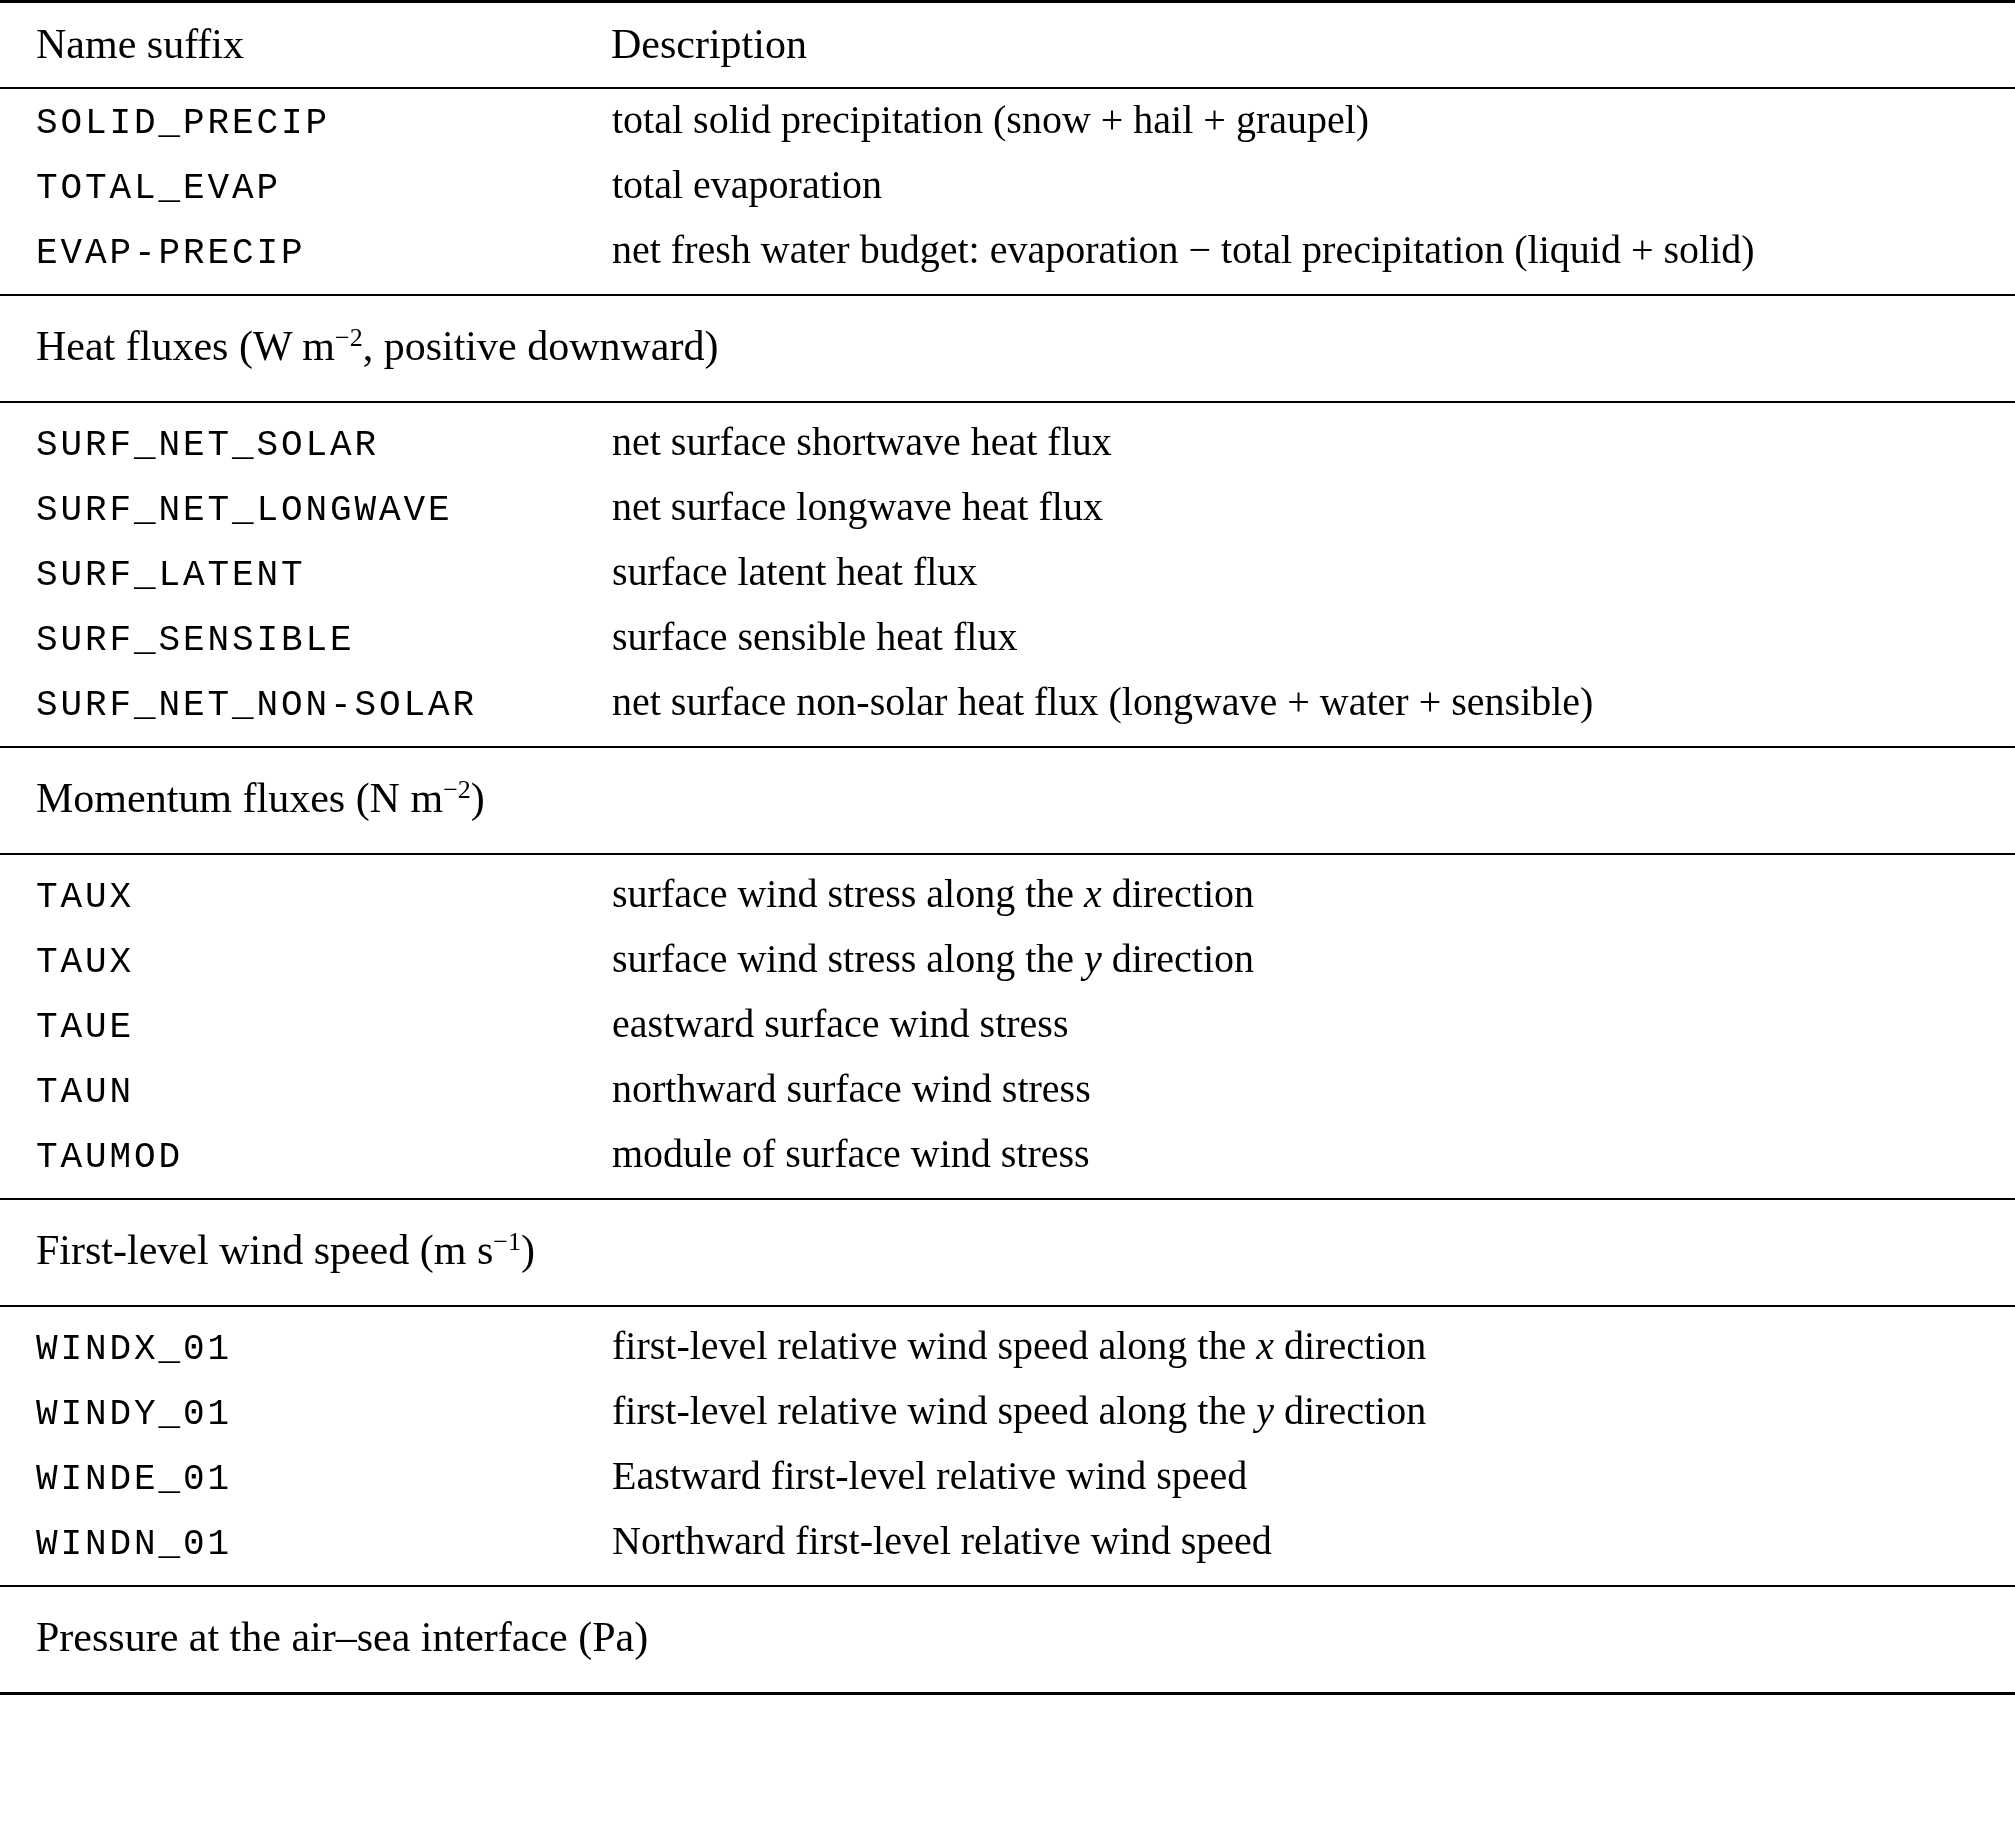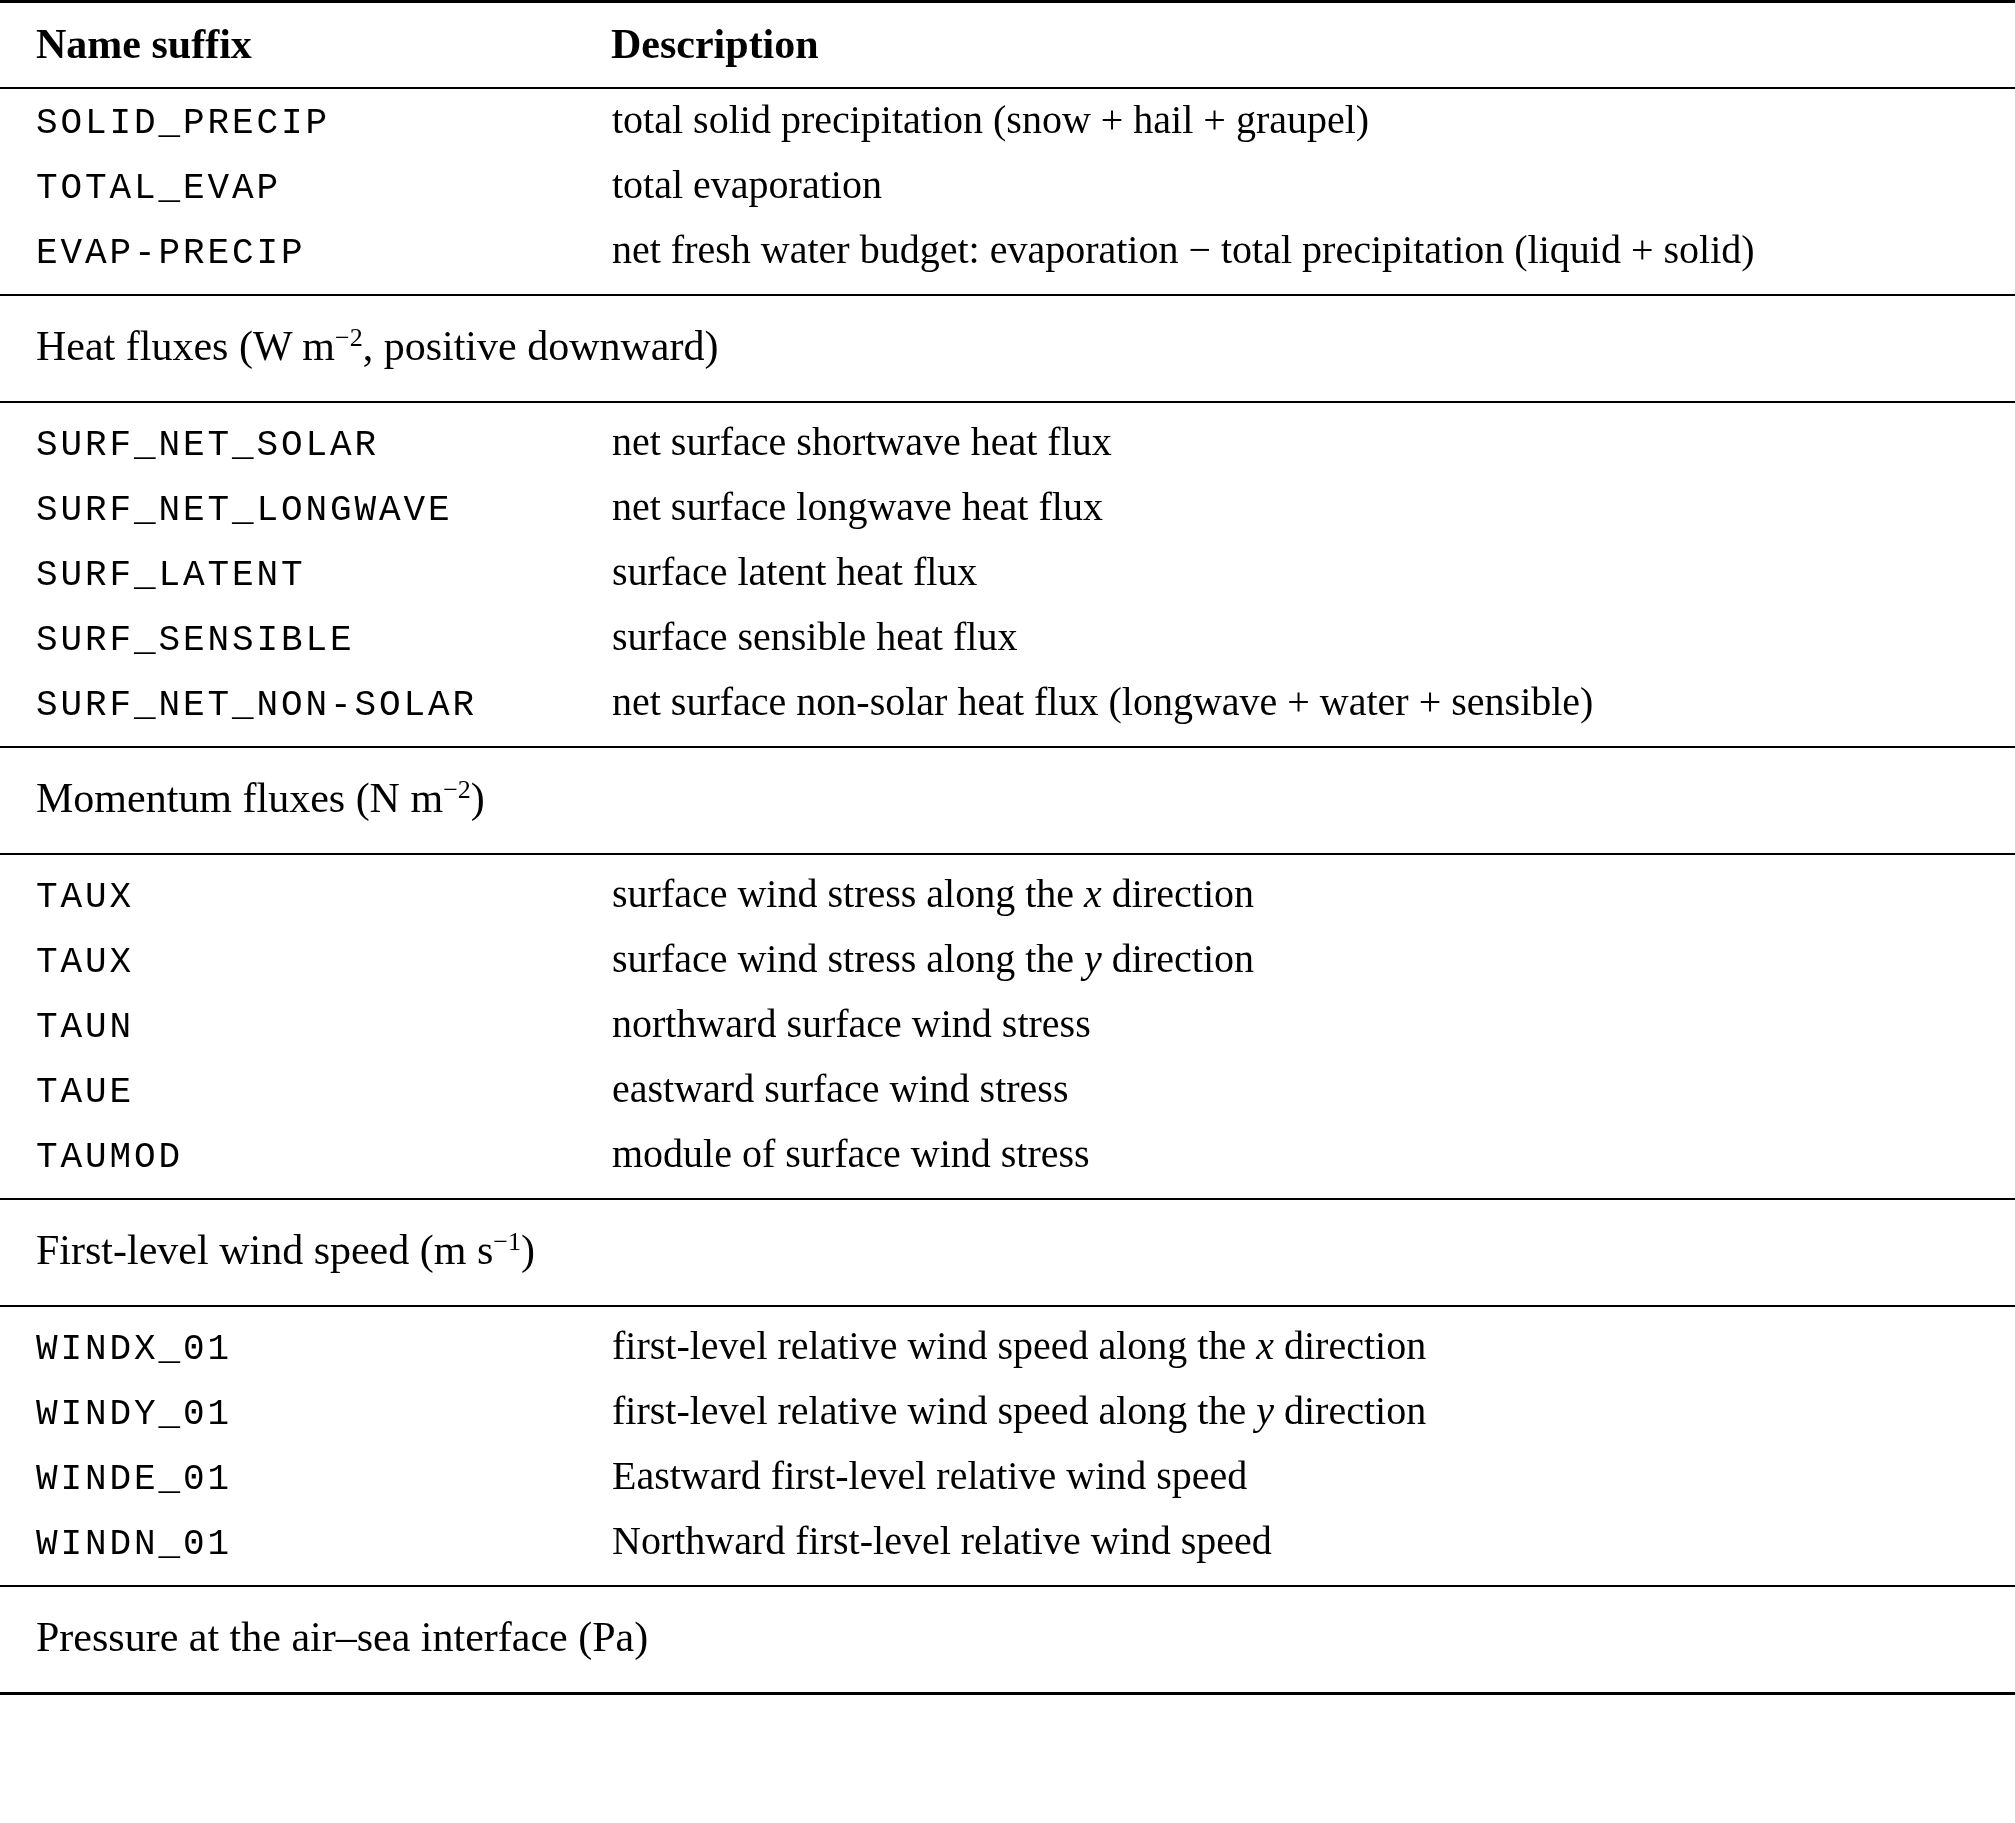--- a/index.html
+++ b/index.html
@@ -24,21 +24,21 @@
     table-layout: fixed;
     border-collapse: collapse;
     border-top: 3.9px solid #000;
     border-bottom: 3.9px solid #000;
   }
   col.c-name { width: 611px; }
   col.c-desc { width: auto; }
 
   thead tr { border-bottom: 2.9px solid #000; }
   thead th {
-    font-weight: bold;
+    font-weight: normal;
     text-align: left;
     font-size: 42px;
     line-height: 53px;
     padding: 14.6px 0 16.6px 0;
   }
   thead th.h-name { padding-left: 36px; }
 
   tr.section-row {
     border-top: 2.9px solid #000;
     border-bottom: 2.9px solid #000;
@@ -134,26 +134,26 @@
         </tr>
         <tr class="group-first">
           <td class="cell-name">TAUX</td>
           <td class="cell-desc"><span>surface wind stress along the </span><i class="mathvar">x</i><span> direction</span></td>
         </tr>
         <tr>
           <td class="cell-name">TAUX</td>
           <td class="cell-desc"><span>surface wind stress along the </span><i class="mathvar">y</i><span> direction</span></td>
         </tr>
         <tr>
+          <td class="cell-name">TAUE</td>
+          <td class="cell-desc"><span>eastward surface wind stress</span></td>
+        </tr>
+        <tr>
           <td class="cell-name">TAUN</td>
           <td class="cell-desc"><span>northward surface wind stress</span></td>
-        </tr>
-        <tr>
-          <td class="cell-name">TAUE</td>
-          <td class="cell-desc"><span>eastward surface wind stress</span></td>
         </tr>
         <tr class="group-last">
           <td class="cell-name">TAUMOD</td>
           <td class="cell-desc"><span>module of surface wind stress</span></td>
         </tr>
         <tr class="section-row">
           <td colspan="2" class="section-title"><span>First-level wind speed (m s</span><sup class="sup">−1</sup><span>)</span></td>
         </tr>
         <tr class="group-first">
           <td class="cell-name">WINDX_01</td>

